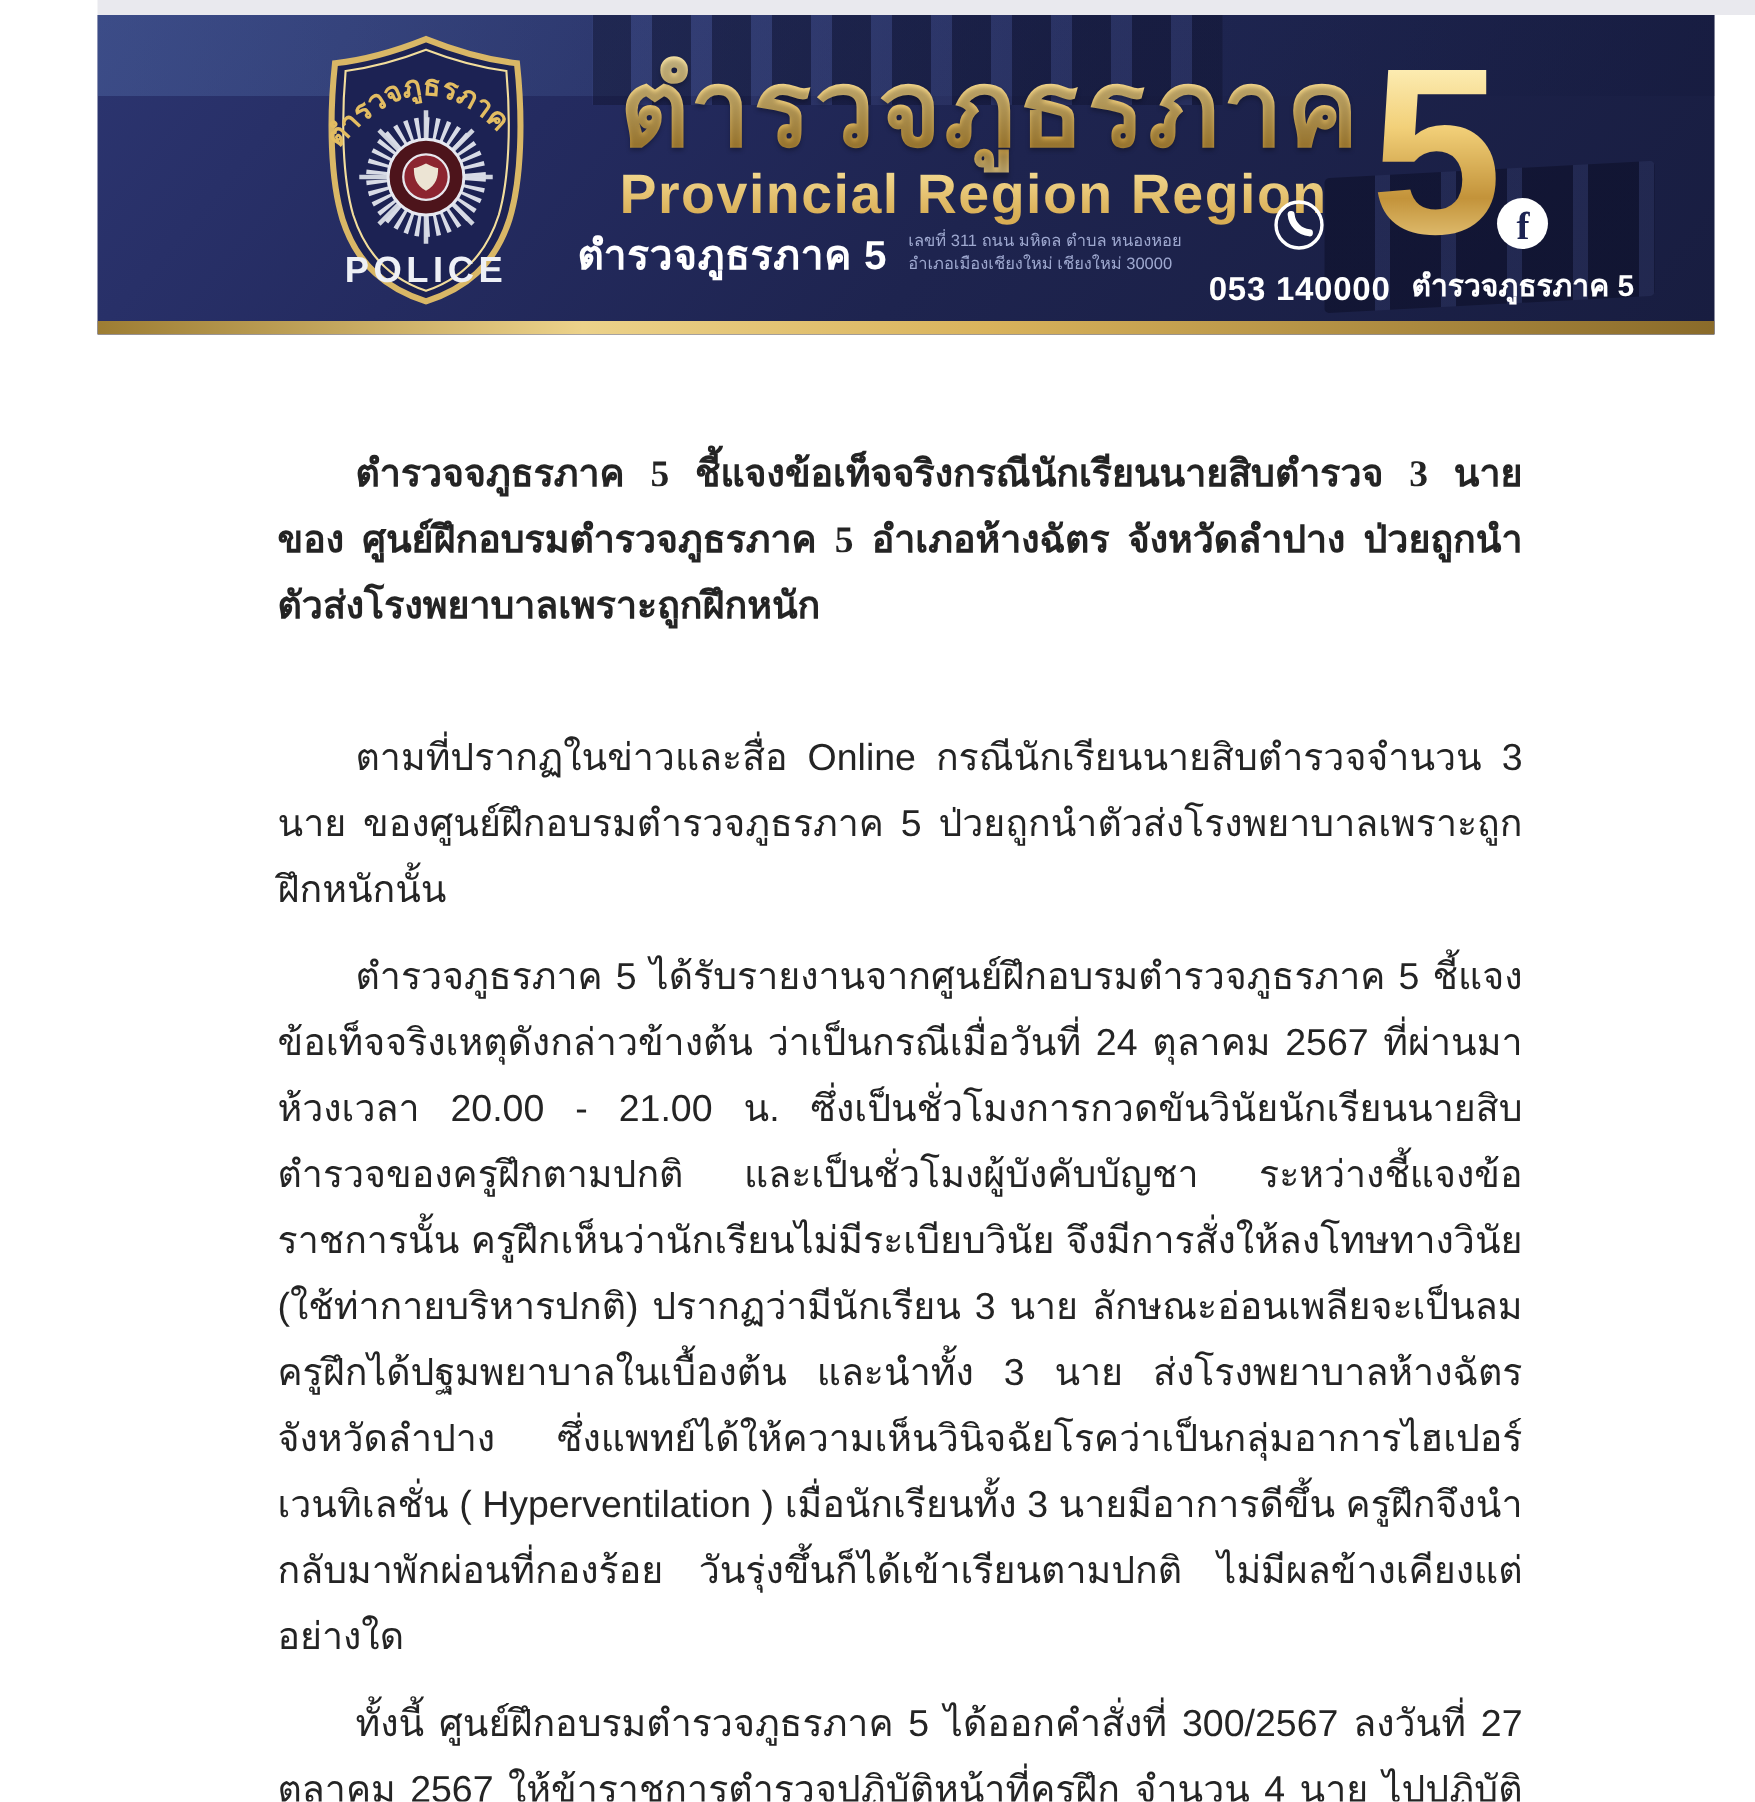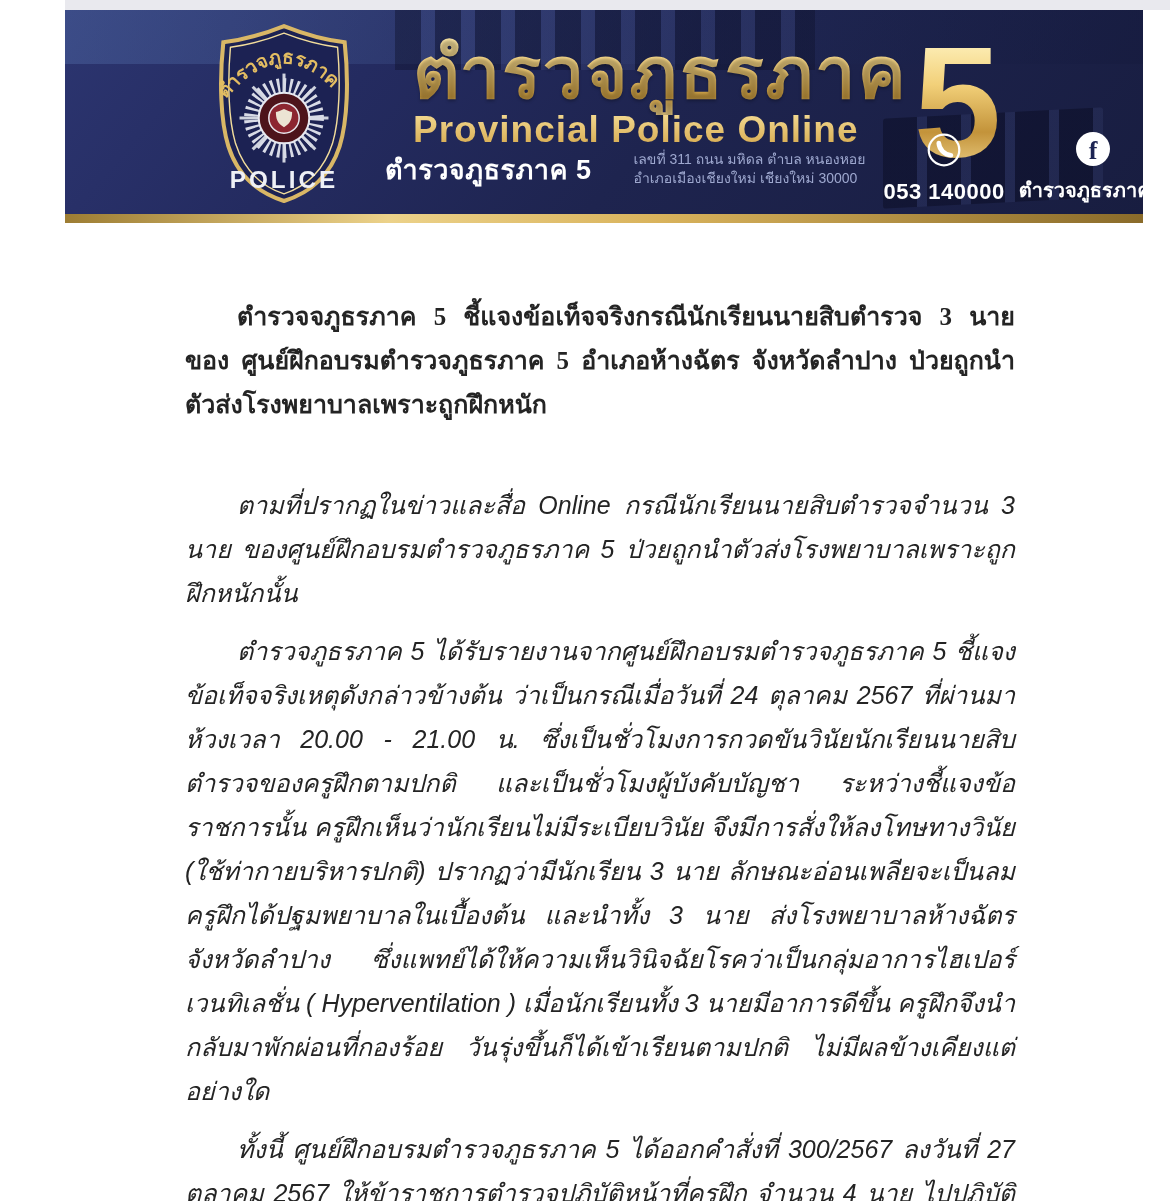--- a/index.html
+++ b/index.html
@@ -67,38 +67,38 @@
     background:linear-gradient(180deg,#fdeeb6 8%, #f2d079 38%, #c3933a 72%, #eccf86 100%);
     -webkit-background-clip:text; background-clip:text; color:transparent;
   }
   
   .contact-row {
     position:absolute; left:320px; bottom:17px; right:20px;
     display:flex; align-items:center; gap:14px;
     color:#ffffff; white-space:nowrap;
   }
   .org-name { font-size:27px; font-weight:bold; letter-spacing:.5px; }
-  .address { font-size:14px; line-height:1.35; color:#9ea8cf; margin-right:4px;margin-left:28px; }
+  .address { font-size:11px; line-height:1.35; color:#9ea8cf; margin-right:4px; }
   .contact-item { display:flex; align-items:center; gap:8px;flex-direction:column; }
   .contact-item .value { font-size:22px; font-weight:bold; letter-spacing:.5px; }
   .contact-item .value-sm { font-size:20px; font-weight:bold; }
   .fb-circle {
     width:34px; height:34px; border-radius:50%; background:#ffffff;
     display:flex; align-items:center; justify-content:center;
   }
   .fb-circle span { color:#1d2453; font-size:26px; font-weight:bold; font-family:"Liberation Serif",serif; margin-top:4px; }
   
   .doc {
     position:absolute; left:0; top:223px; width:1170px;
     padding:72px 155px 0 185px;
     font-size:25px; line-height:1.76; color:#242424;
     text-align:justify;
   }
   .doc-title { font-weight:bold; text-indent:52px; margin-bottom:56px;font-family:Liberation Serif, serif; }
-  .doc p.para { text-indent:52px; margin-bottom:14px;font-style:italic; }
+  .doc p.para { text-indent:52px; margin-bottom:14px; }
 </style>
 </head>
 <body>
 
 <div class="top-strip"></div>
 
 <div class="banner">
   <div class="photo-hint-1"></div>
   <div class="photo-hint-3"></div>
   <div class="photo-hint-2"></div>
@@ -123,21 +123,21 @@
       <text x="75" y="165" text-anchor="middle" fill="#eef0f6" font-size="24" font-weight="bold" letter-spacing="3" font-family="Liberation Sans, sans-serif">POLICE</text>
       <text font-size="19" font-weight="bold" fill="#e3bd62" font-family="Liberation Sans, sans-serif">
         <textPath href="#arc" startOffset="50%" text-anchor="middle">ตำรวจภูธรภาค๕</textPath>
       </text>
     </svg>
   </div>
 
   <div class="title-block">
     <div class="title-lines">
       <div class="title-thai">ตำรวจภูธรภาค</div>
-      <div class="title-eng">Provincial Police Online</div>
+      <div class="title-eng">Provincial Region Region</div>
     </div>
     <div class="region-number">5</div>
   </div>
 
   <div class="contact-row">
     <div class="org-name">ตำรวจภูธรภาค 5</div>
     <div class="address">
       <div>เลขที่ 311 ถนน มหิดล ตำบล หนองหอย</div>
       <div>อำเภอเมืองเชียงใหม่ เชียงใหม่ 30000</div>
     </div>

